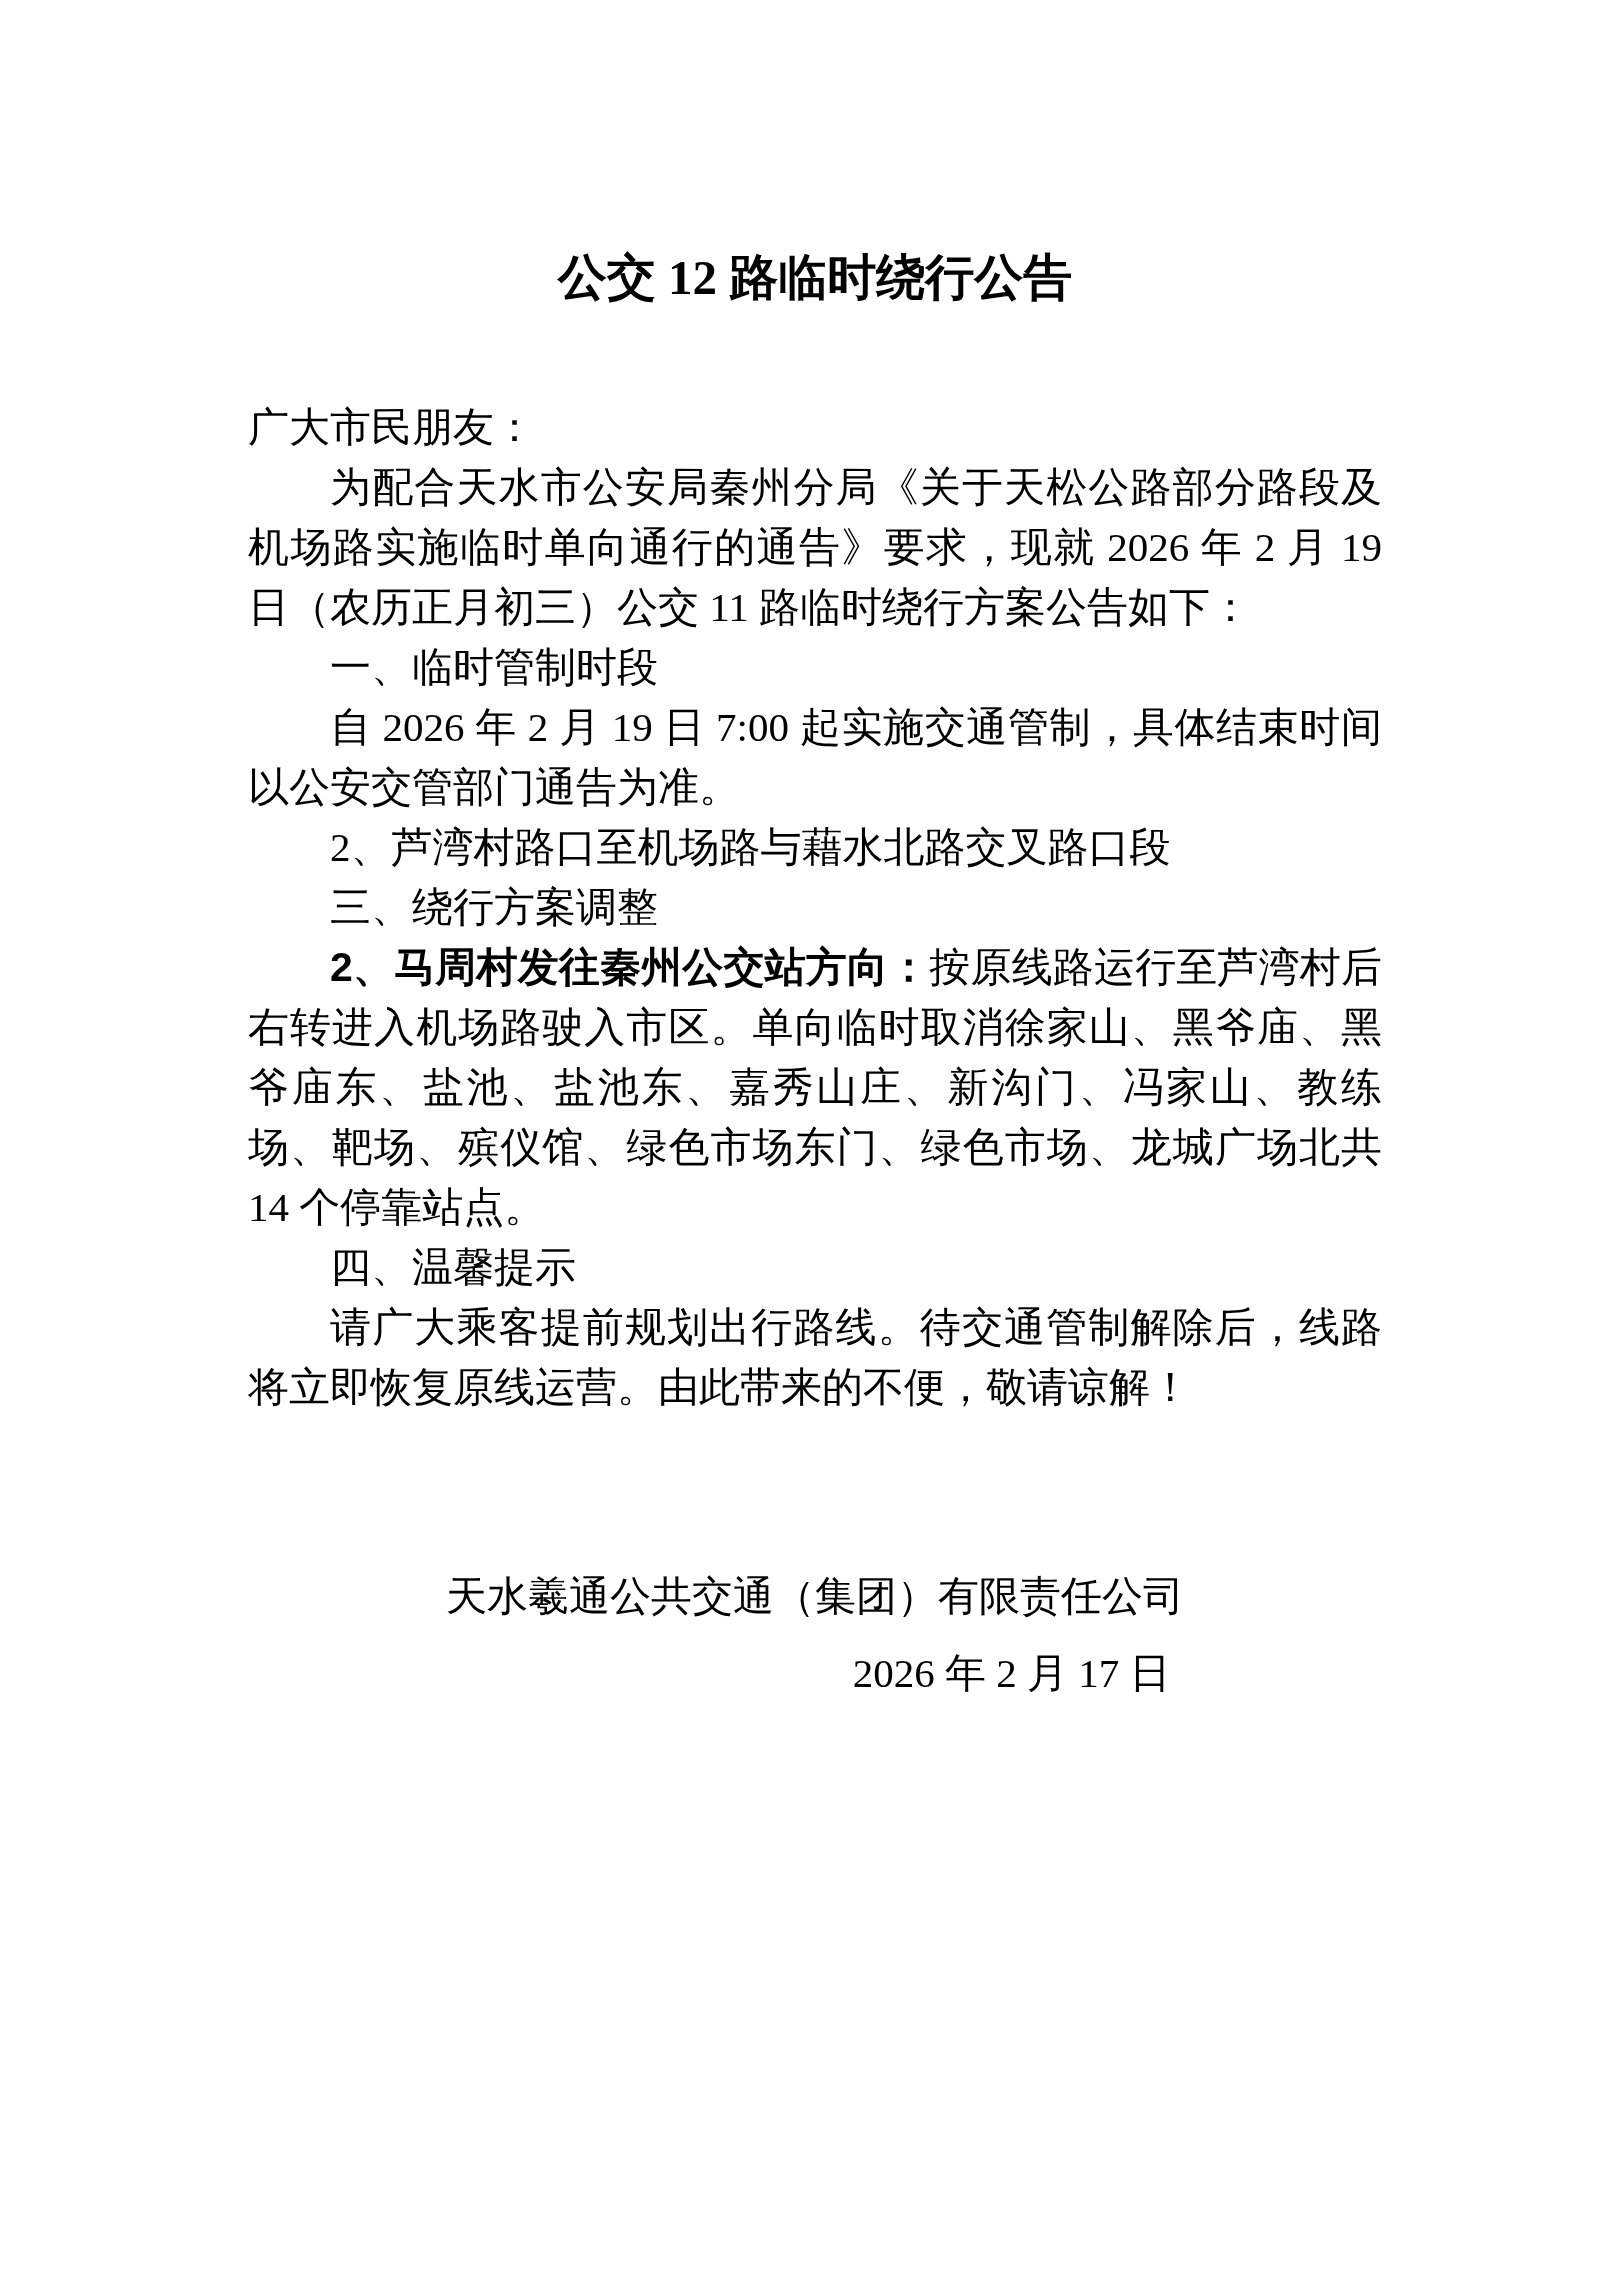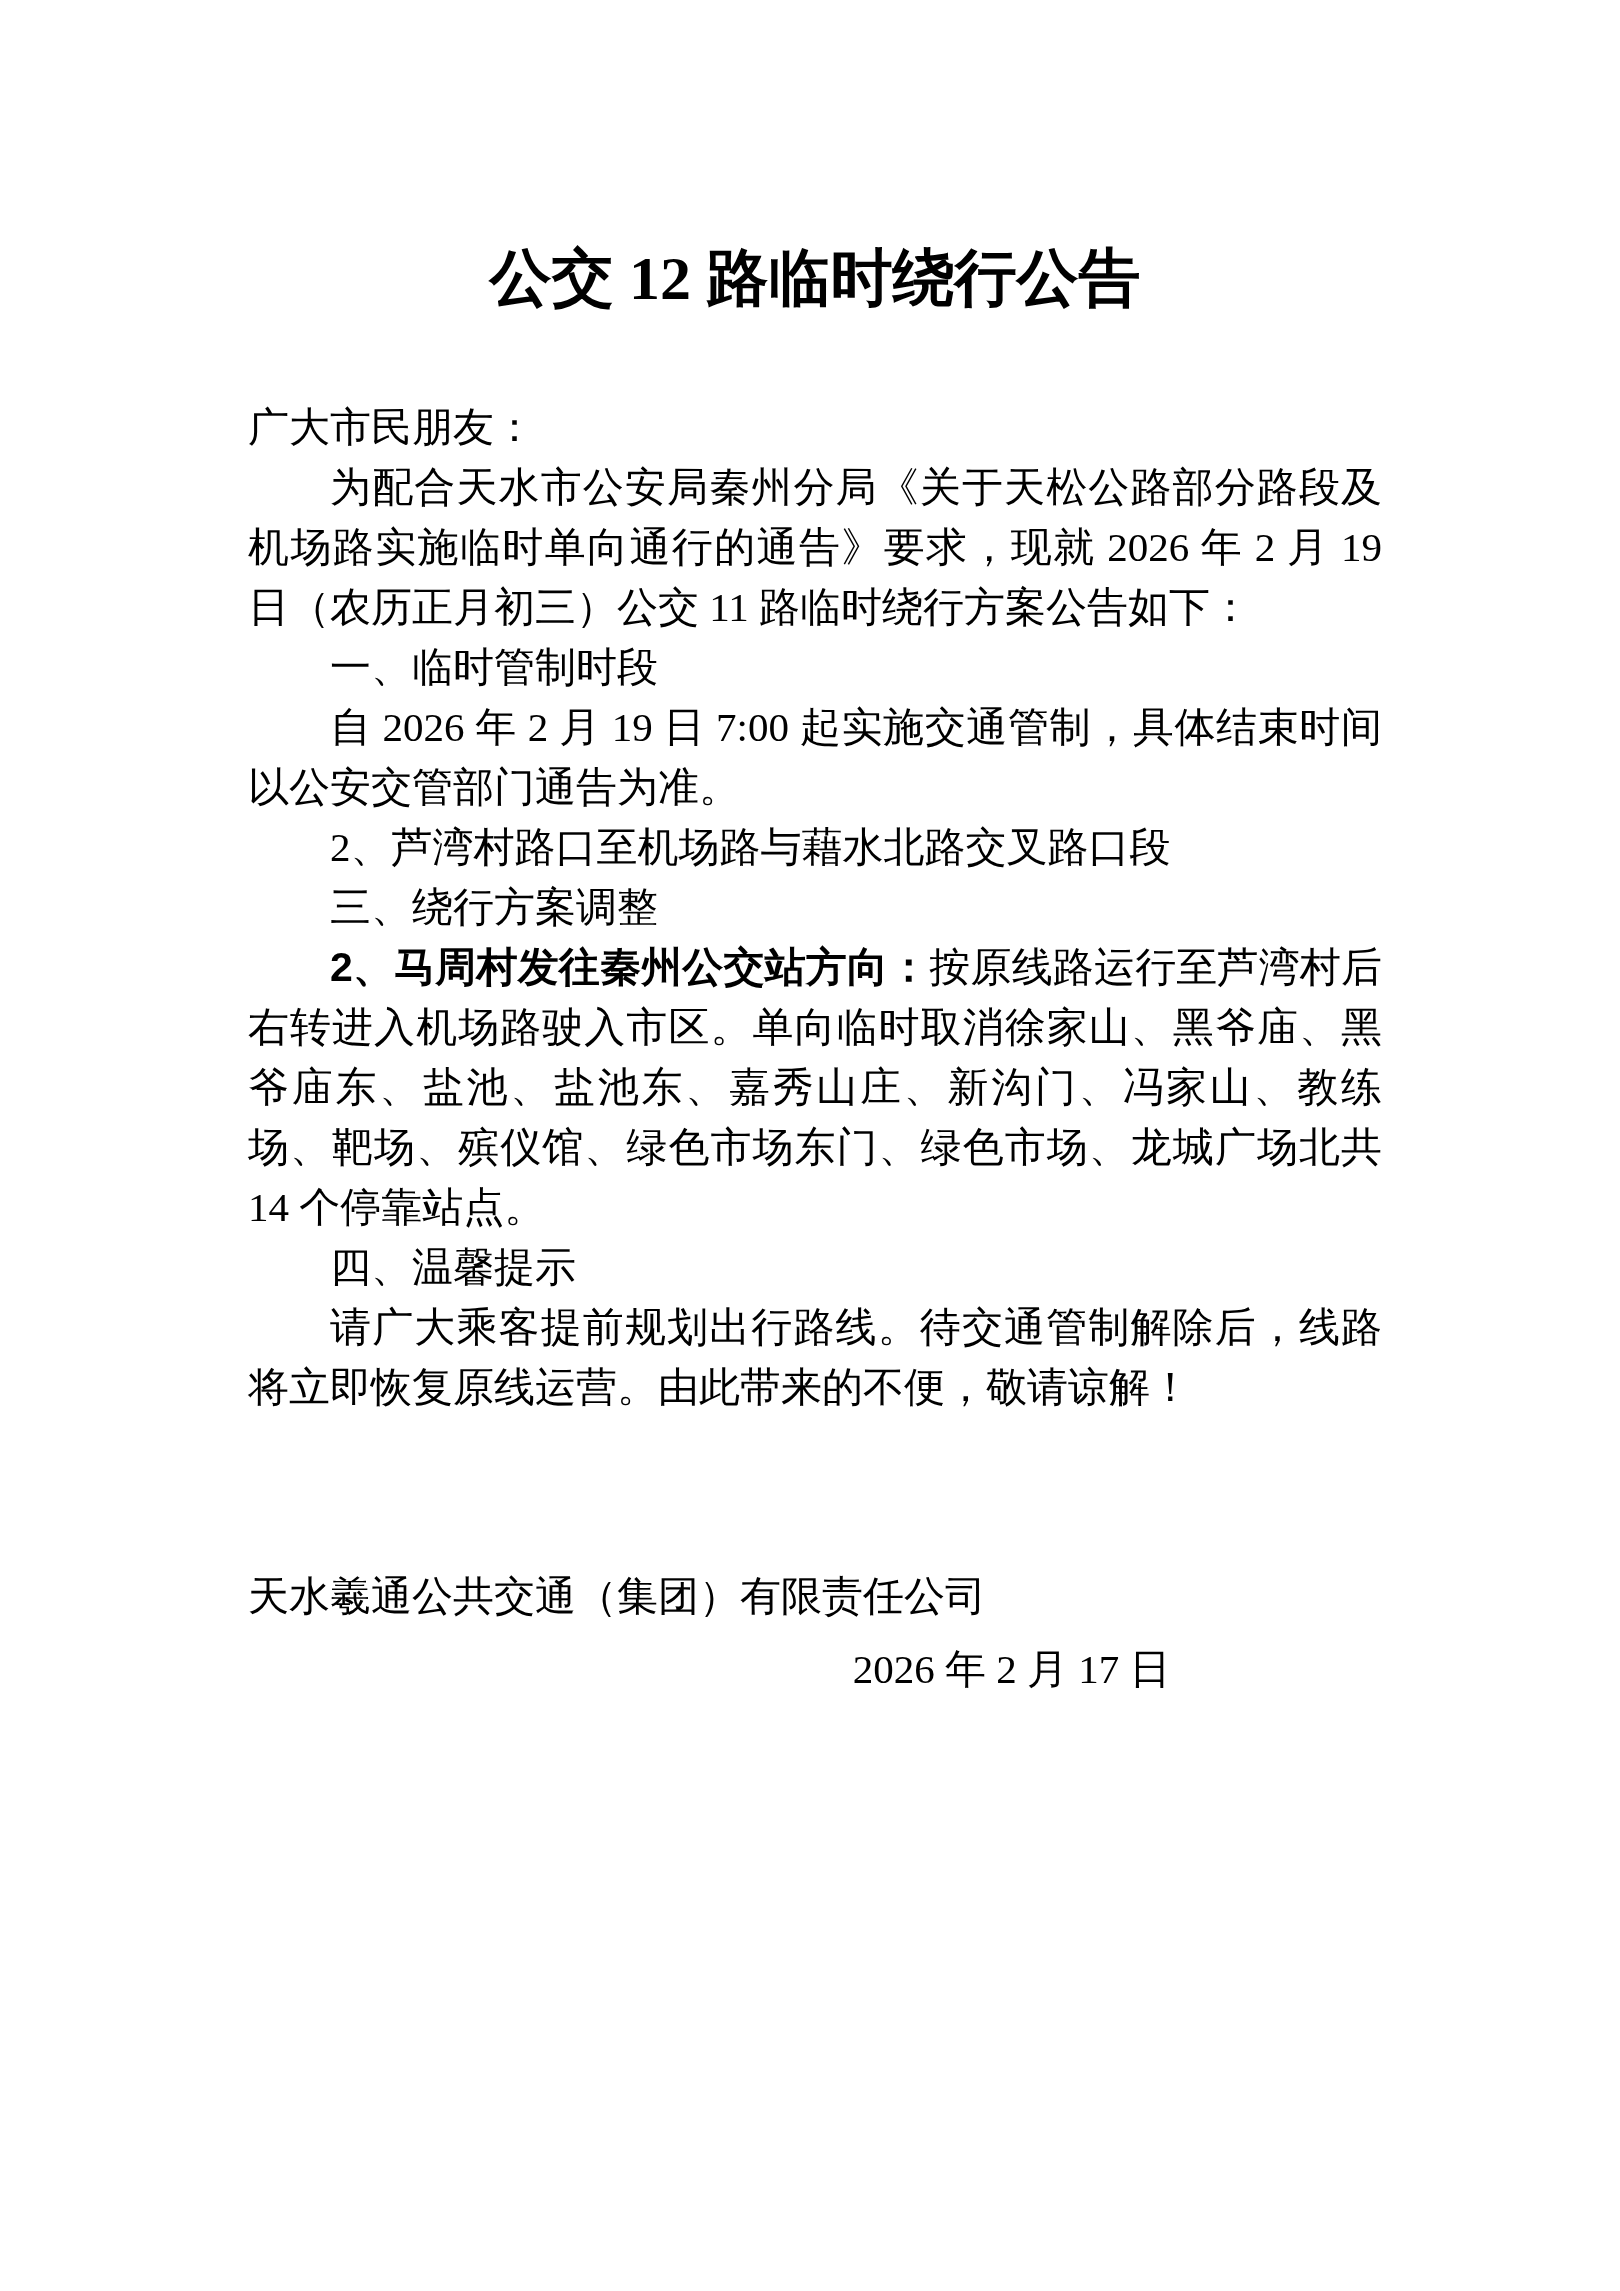--- a/index.html
+++ b/index.html
@@ -15,21 +15,21 @@
     background: #ffffff;
     color: #000000;
     padding: 241px 238px 157px 248px;
     font-family: "Liberation Serif", "DejaVu Serif", serif;
     font-size: 41px;
     line-height: 60px;
   }
   .doc-title {
     margin: 0 0 82px 0;
     text-align: center;
-    font-size: 62px;
+    font-size: 49px;
     line-height: 74px;
     font-weight: bold;
     font-family: "Liberation Serif", "DejaVu Serif", serif;
   }
   .salutation {
     margin: 0;
     text-align: justify;
   }
   .para {
     margin: 0;
@@ -50,22 +50,22 @@
   }
   .closing {
     margin: 60px 0 0 0;
     text-indent: 2em;
     text-align: justify;
   }
   .signature {
     margin-top: 149px;
   }
   .sig-company {
-    margin: 0;
-    text-align: left;
+    margin: 17px;
+    text-align: center;
   }
   .sig-date {
     margin: 12.7px 0 0 auto;
     width: 741px;
     text-align: center;
   }
 </style>
 </head>
 <body>
 

